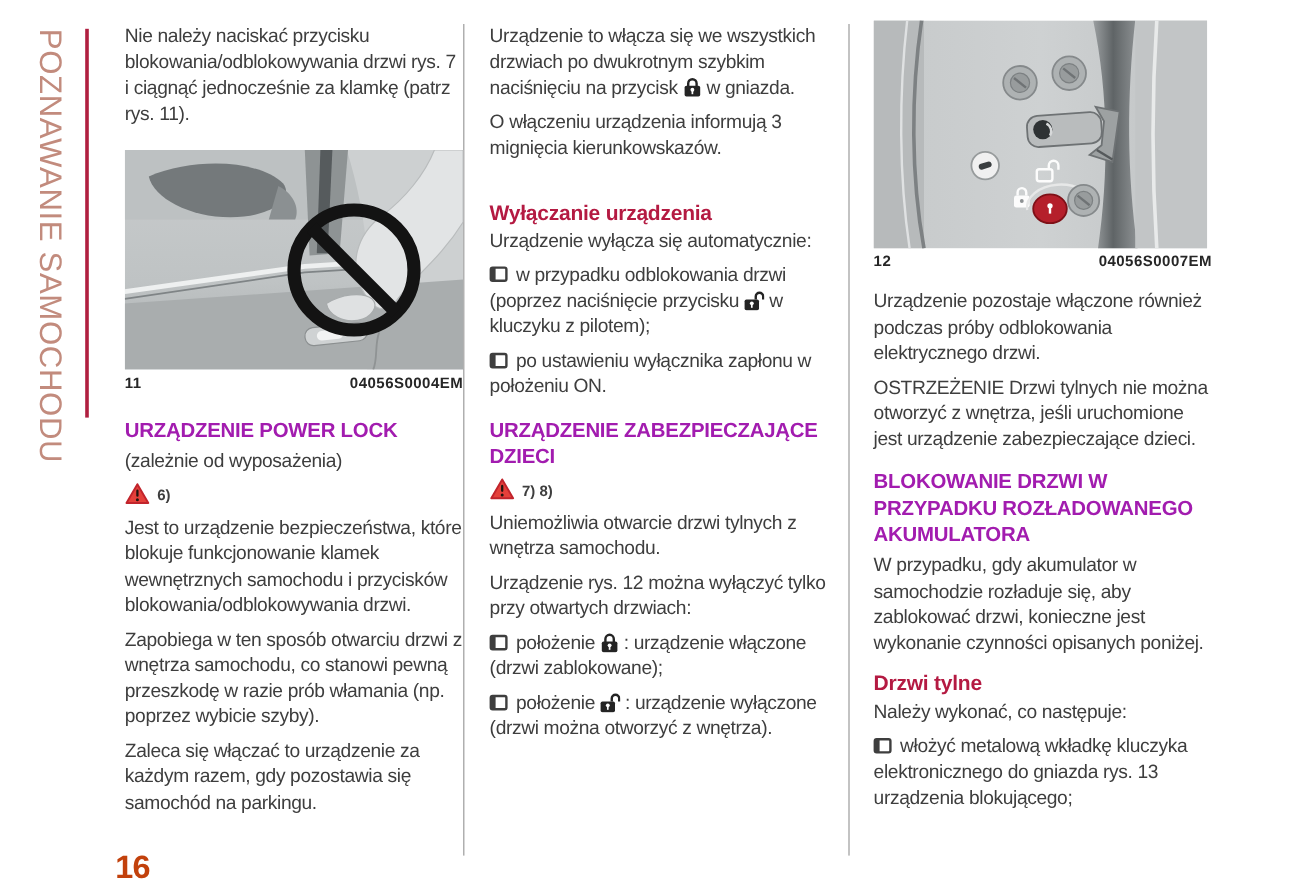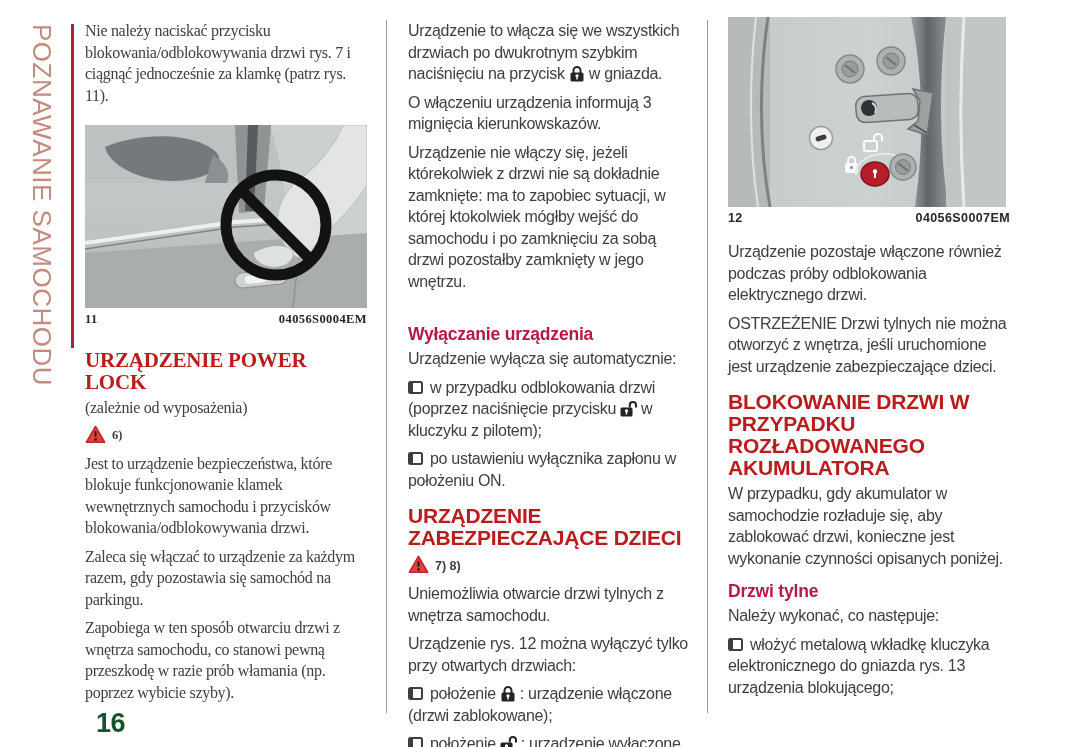--- a/index.html
+++ b/index.html
@@ -9,29 +9,29 @@
   }
   
   .side-label{
     position:absolute; left:26px; top:24px; height:326px;
     writing-mode:vertical-rl; font-size:26px; letter-spacing:0.5px;
     color:#c28b7d; white-space:nowrap;
   }
   .side-line{ position:absolute; left:71px; top:24px; width:3px; height:324px; background:#b01f40; }
   
   .col{ position:absolute; width:282px; }
-  .col1{ left:85px;  top:20px;font-family:Liberation Serif, serif; }
+  .col1{ left:104px;  top:20px; }
   .col2{ left:408px; top:20px; }
   .col3{ left:728px; top:17px; }
   .vline{ position:absolute; top:20px; width:1px; height:693px; background:#9c9c9c; }
   .vline1{ left:386px; } .vline2{ left:707px; }
 
   p{ margin:0 0 7px; font-size:16px; line-height:21.5px; letter-spacing:-0.3px; }
   .heading{
-    font-size:21px; font-weight:700; color:#b91c1c; line-height:22px;
+    font-size:17px; font-weight:700; color:#a21caf; line-height:22px;
     letter-spacing:-0.2px; margin:14px 0 4px;
   }
   .subheading{
     font-size:17.5px; font-weight:700; color:#b41a42; line-height:21px;
     letter-spacing:-0.2px; margin:12px 0 3px;
   }
   .col2 .subheading.first{ margin-top:0; }
   .note{ margin:0 0 6px; }
   .warnrow{ display:flex; align-items:flex-end; gap:6px; margin:6px 0 9px; }
   .refs{ font-size:12.5px; font-weight:700; color:#3e3e3e; padding-bottom:1px; }
@@ -47,21 +47,21 @@
   .bullet .sq{
     display:inline-block; width:8px; height:9px; box-sizing:content-box;
     border:2px solid #3e3e3e; border-left-width:5px; border-radius:2.5px;
     margin-right:7px; vertical-align:-1px;
   }
   .lk{ vertical-align:-3px; margin:0 4px; }
   .after-fig{ margin-top:16px; }
 
   .page-number{
     position:absolute; left:96px; top:708px; font-size:27px; font-weight:700;
-    color:#14532d; letter-spacing:-0.5px;
+    color:#c2410c; letter-spacing:-0.5px;
   }
 </style>
 </head>
 <body>
 
 <div class="page">
 
   <div class="side-label">POZNAWANIE SAMOCHODU</div>
   <div class="side-line"></div>
 
@@ -112,35 +112,34 @@
     <div class="warnrow">
       <svg width="21" height="19" viewBox="0 0 21 19">
         <path d="M10.5 1.5 L19.6 17.2 H1.4 Z" fill="#e4403a" stroke="#c1242c" stroke-width="1.6" stroke-linejoin="round"></path>
         <rect x="9.55" y="6" width="1.9" height="6" rx="0.95" fill="#221510"></rect>
         <circle cx="10.5" cy="14.4" r="1.25" fill="#221510"></circle>
       </svg>
       <span class="refs">6)</span>
     </div>
 
     <p>Jest to urządzenie bezpieczeństwa, które blokuje funkcjonowanie klamek wewnętrznych samochodu i przycisków blokowania/odblokowywania drzwi.</p>
+    <p>Zapobiega w ten sposób otwarciu drzwi z wnętrza samochodu, co stanowi pewną przeszkodę w razie prób włamania (np. poprzez wybicie szyby).</p>
     <p>Zaleca się włączać to urządzenie za każdym razem, gdy pozostawia się samochód na parkingu.</p>
-    <p>Zapobiega w ten sposób otwarciu drzwi z wnętrza samochodu, co stanowi pewną przeszkodę w razie prób włamania (np. poprzez wybicie szyby).</p>
   </div>
 
   <div class="col col2">
     <p>
       <span>Urządzenie to włącza się we wszystkich drzwiach po dwukrotnym szybkim naciśnięciu na przycisk</span><svg class="lk" width="16" height="17" viewBox="0 0 16 17">
           <path d="M4.5 8 V5.5 a3.5 3.5 0 0 1 7 0 V8" fill="none" stroke="#242424" stroke-width="2"></path>
           <rect x="1.5" y="7.5" width="13" height="9" rx="1.5" fill="#242424"></rect>
           <circle cx="8" cy="10.8" r="1.6" fill="#ffffff"></circle>
           <rect x="7.3" y="11.3" width="1.4" height="3.2" fill="#ffffff"></rect>
         </svg><span>w gniazda.</span>
     </p>
     <p>O włączeniu urządzenia informują 3 mignięcia kierunkowskazów.</p>
-    <p>Urządzenie nie włączy się, jeżeli którekolwiek z drzwi nie są dokładnie zamknięte: ma to zapobiec sytuacji, w której ktokolwiek mógłby wejść do samochodu i po zamknięciu za sobą drzwi pozostałby zamknięty w jego wnętrzu.</p>
 
     <div class="subheading" style="margin-top:32px">Wyłączanie urządzenia</div>
     <p>Urządzenie wyłącza się automatycznie:</p>
 
     <p class="bullet">
       <span class="sq"></span><span>w przypadku odblokowania drzwi (poprzez naciśnięcie przycisku</span><svg class="lk" width="17" height="17" viewBox="0 0 17 17">
           <path d="M9.8 7.5 V5 a3.1 3.1 0 0 1 6.2 0 V7.6" fill="none" stroke="#242424" stroke-width="2"></path>
           <rect x="0.5" y="7.5" width="12" height="9" rx="1.5" fill="#242424"></rect>
           <circle cx="6.5" cy="10.8" r="1.6" fill="#ffffff"></circle>
           <rect x="5.8" y="11.3" width="1.4" height="3.2" fill="#ffffff"></rect>

